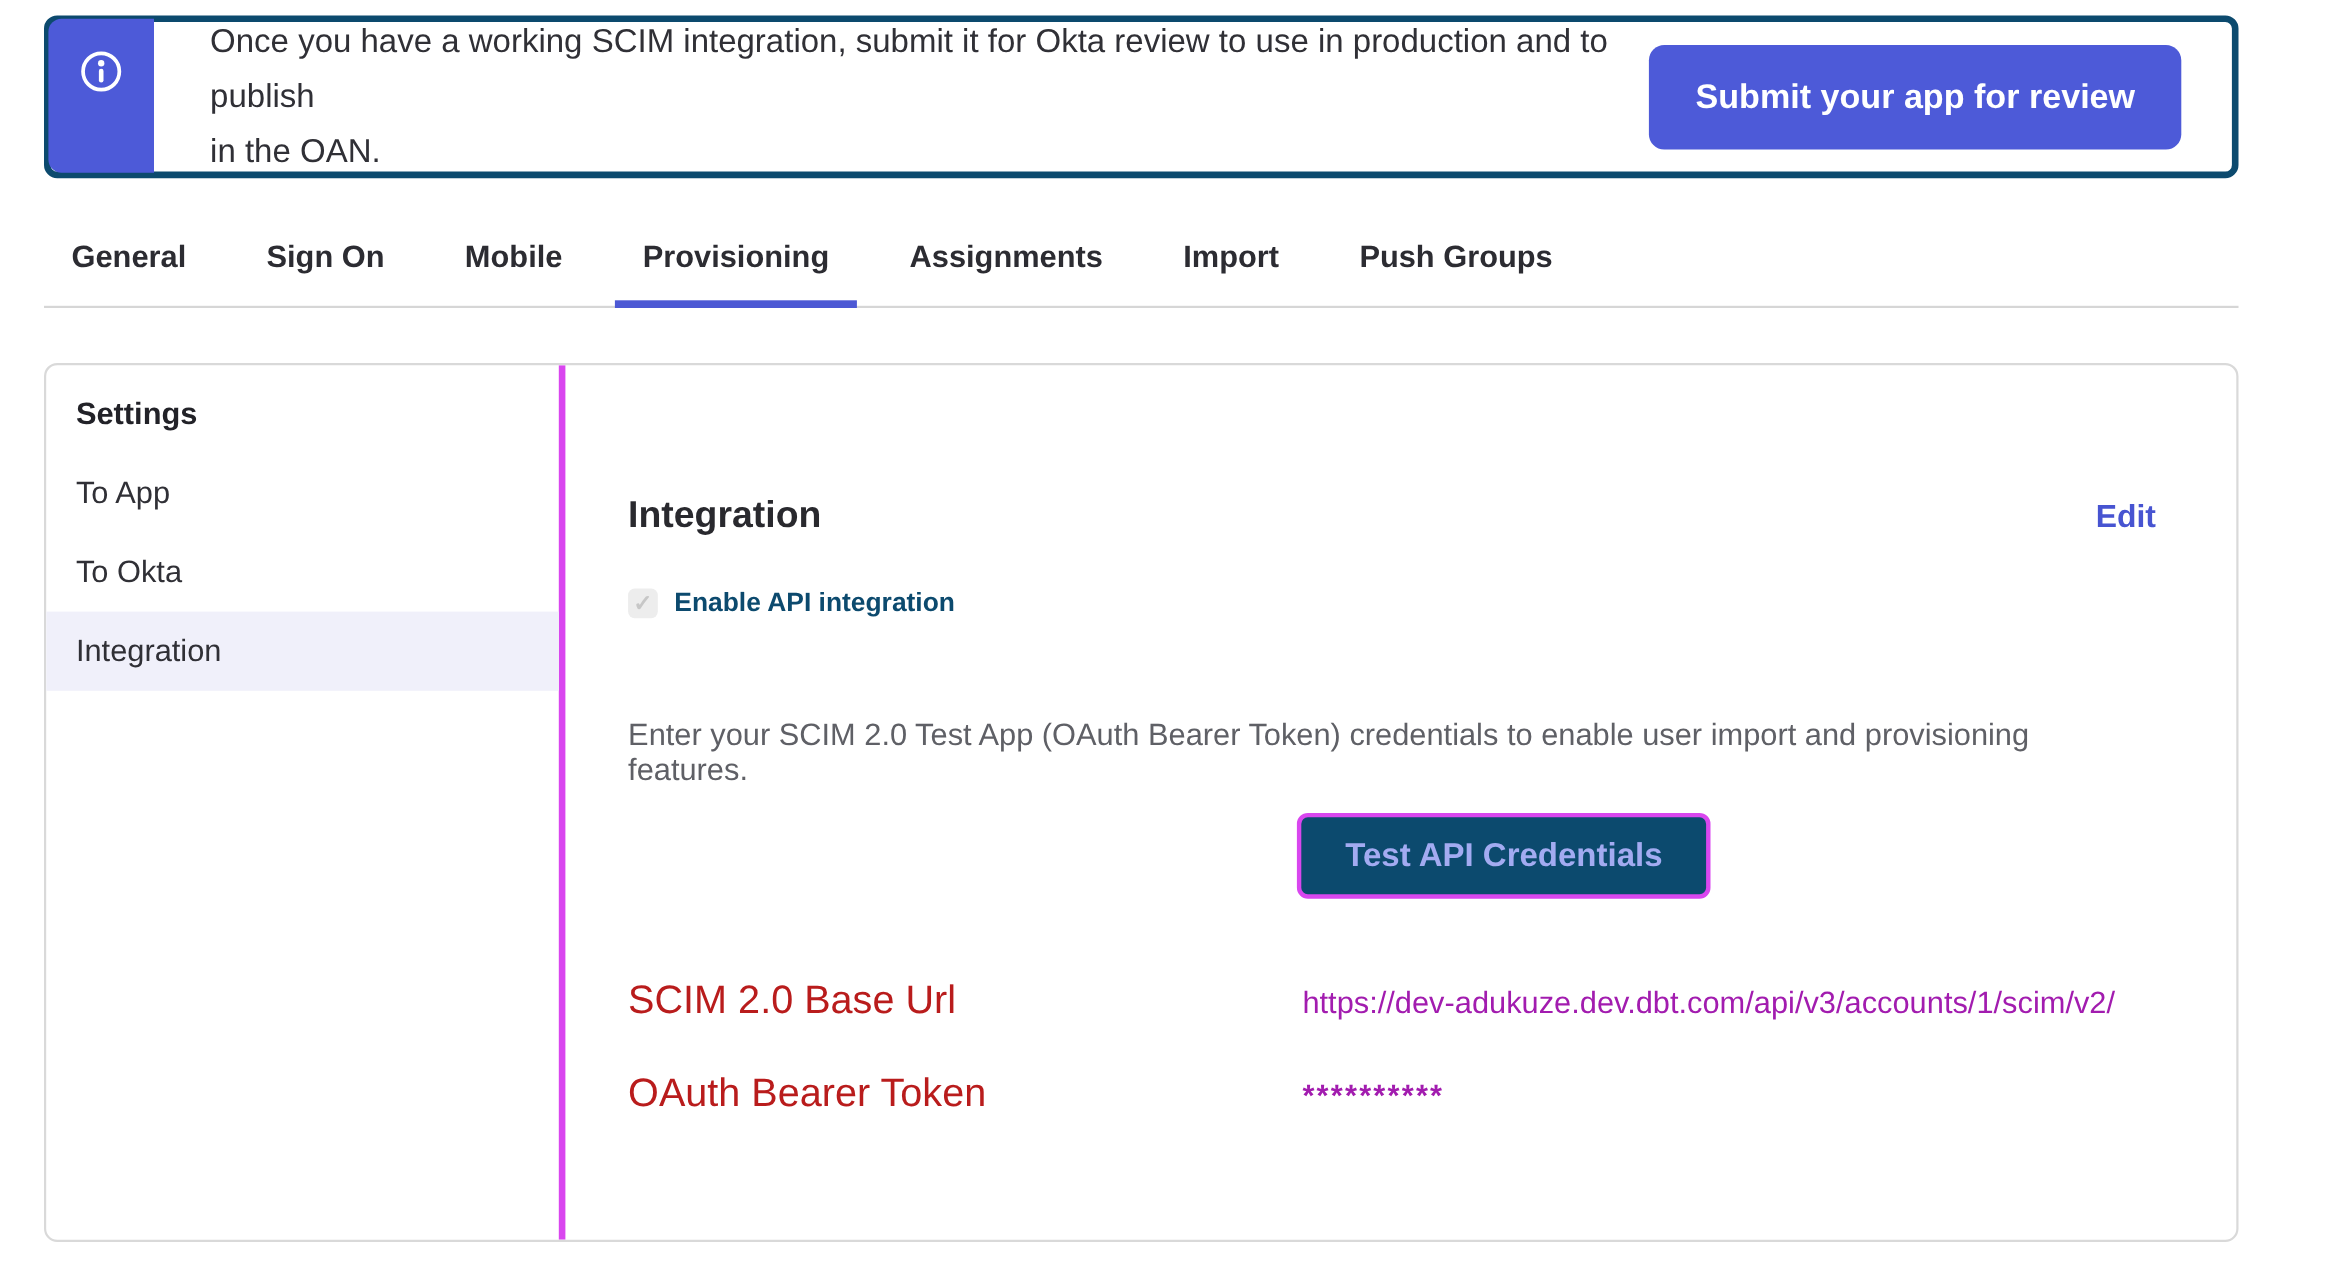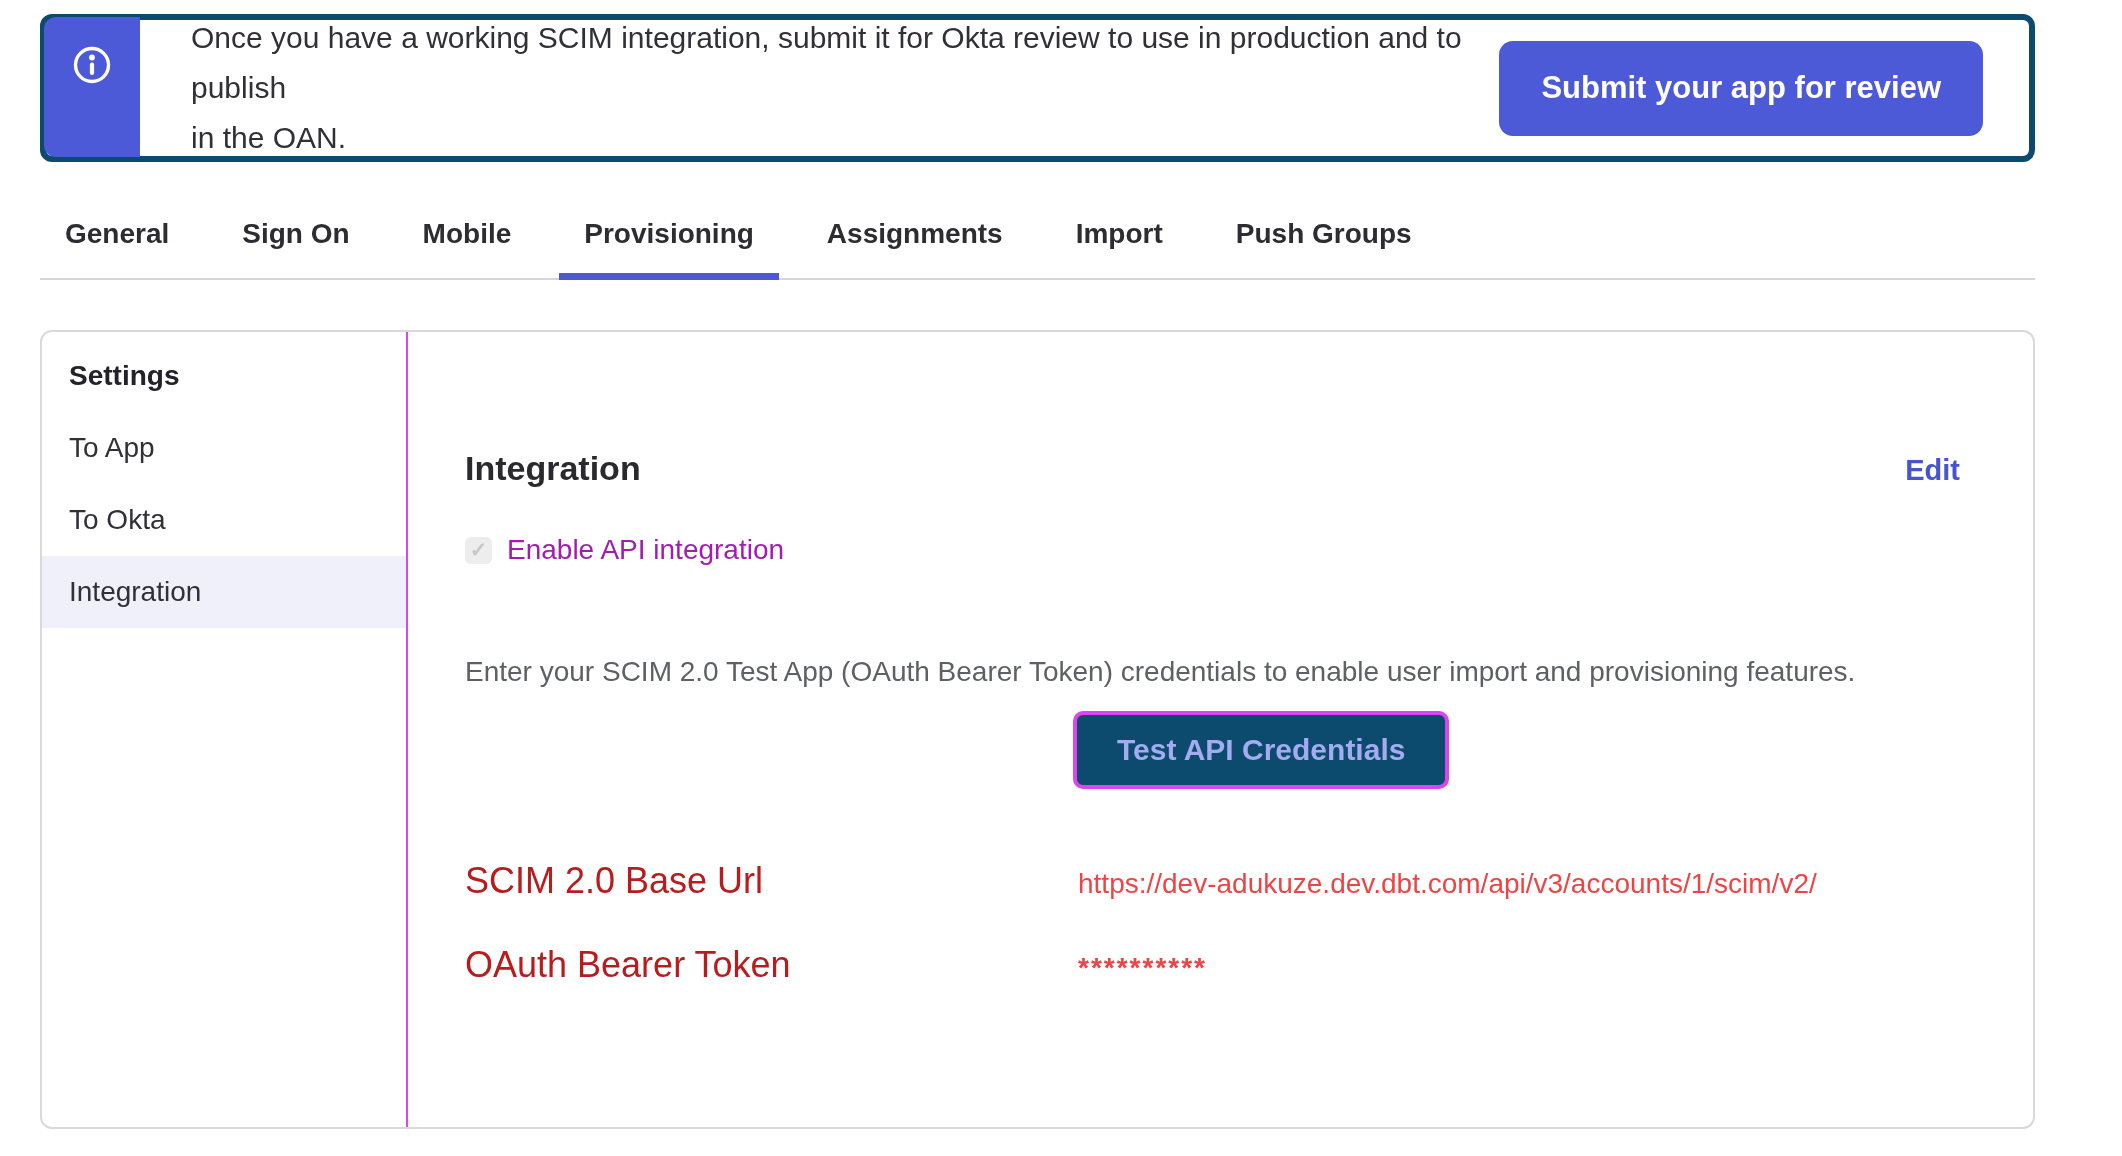--- a/index.html
+++ b/index.html
@@ -23,50 +23,50 @@
   .tabs { margin:44px 87px 0 40px; display:flex; gap:23px;
     border-bottom:2px solid #d6d6d6; }
   .tab { position:relative; padding:12px 25px 28px; font-size:28px; font-weight:bold;
     color:#2c2c32; cursor:pointer; white-space:nowrap; }
   .tab.active::after { content:""; position:absolute; left:0; right:0; bottom:-2px;
     height:7px; background:#4c58d4; }
 
   
   .panel { margin:50px 87px 0 40px; height:799px; border:2px solid #d9d9d9;
     border-radius:12px; display:flex; background:#fff; overflow:hidden; }
-  .side { width:366px; flex:0 0 auto; border-right:2px solid #d946ef; padding-top:8px; }
+  .side { width:472px; flex:0 0 auto; border-right:6px solid #d946ef; padding-top:8px; }
   .side-row { height:72px; display:flex; align-items:center; padding-left:27px;
     font-size:28px; color:#303036; cursor:pointer; }
   .side-row.header { font-weight:bold; color:#222228; cursor:default; }
   .side-row.selected { background:#f0f0fa; }
 
   .main { flex:1; padding:0 73px 0 57px; }
   .main-head { margin-top:117px; display:flex; align-items:baseline; justify-content:space-between; }
   .main-title { font-size:34px; font-weight:bold; color:#29292e; }
   .edit-link { font-size:29px; font-weight:bold; color:#4754d1; cursor:pointer; }
 
   .chk-row { margin-top:46px; display:flex; align-items:center; gap:15px; }
   .chk-box { width:27px; height:27px; border-radius:6px; background:#ededed;
     display:flex; align-items:center; justify-content:center;
     color:#c7c7c7; font-size:21px; font-weight:bold; }
-  .chk-label { font-size:28px; font-weight:normal; color:#a21caf; }
+  .chk-label { font-size:24px; font-weight:bold; color:#0c4a6e; }
 
   .desc { margin-top:90px; font-size:28px; color:#5f6066; }
 
   .test-row { margin-top:23px; }
   .test-btn { margin-left:608px; height:78px; padding:0 40px; background:#0c4a6e;
     border:4px solid #d946ef; border-radius:10px; color:#a3abf1; font-size:30px;
     font-weight:bold; font-family:"Liberation Sans", sans-serif; cursor:pointer;
     display:inline-flex; align-items:center; white-space:nowrap; }
 
   .field-row { display:grid; grid-template-columns:613px 1fr; align-items:baseline; }
   .field-row.r1 { margin-top:71px; }
   .field-row.r2 { margin-top:42px; }
   .field-label { font-size:36px; color:#b91c1c; }
-  .field-value { font-size:28px; color:#ef4444; }
+  .field-value { font-size:28px; color:#a21caf; }
   .field-value.masked { font-weight:bold; letter-spacing:2px; }
 </style>
 </head>
 <body>
 
 <div class="banner">
   <div class="banner-accent">
     <svg width="42" height="42" viewBox="0 0 42 42">
       <circle cx="21" cy="21" r="16.5" fill="none" stroke="#ffffff" stroke-width="3.4"></circle>
       <circle cx="21" cy="13.5" r="2.9" fill="#ffffff"></circle>

